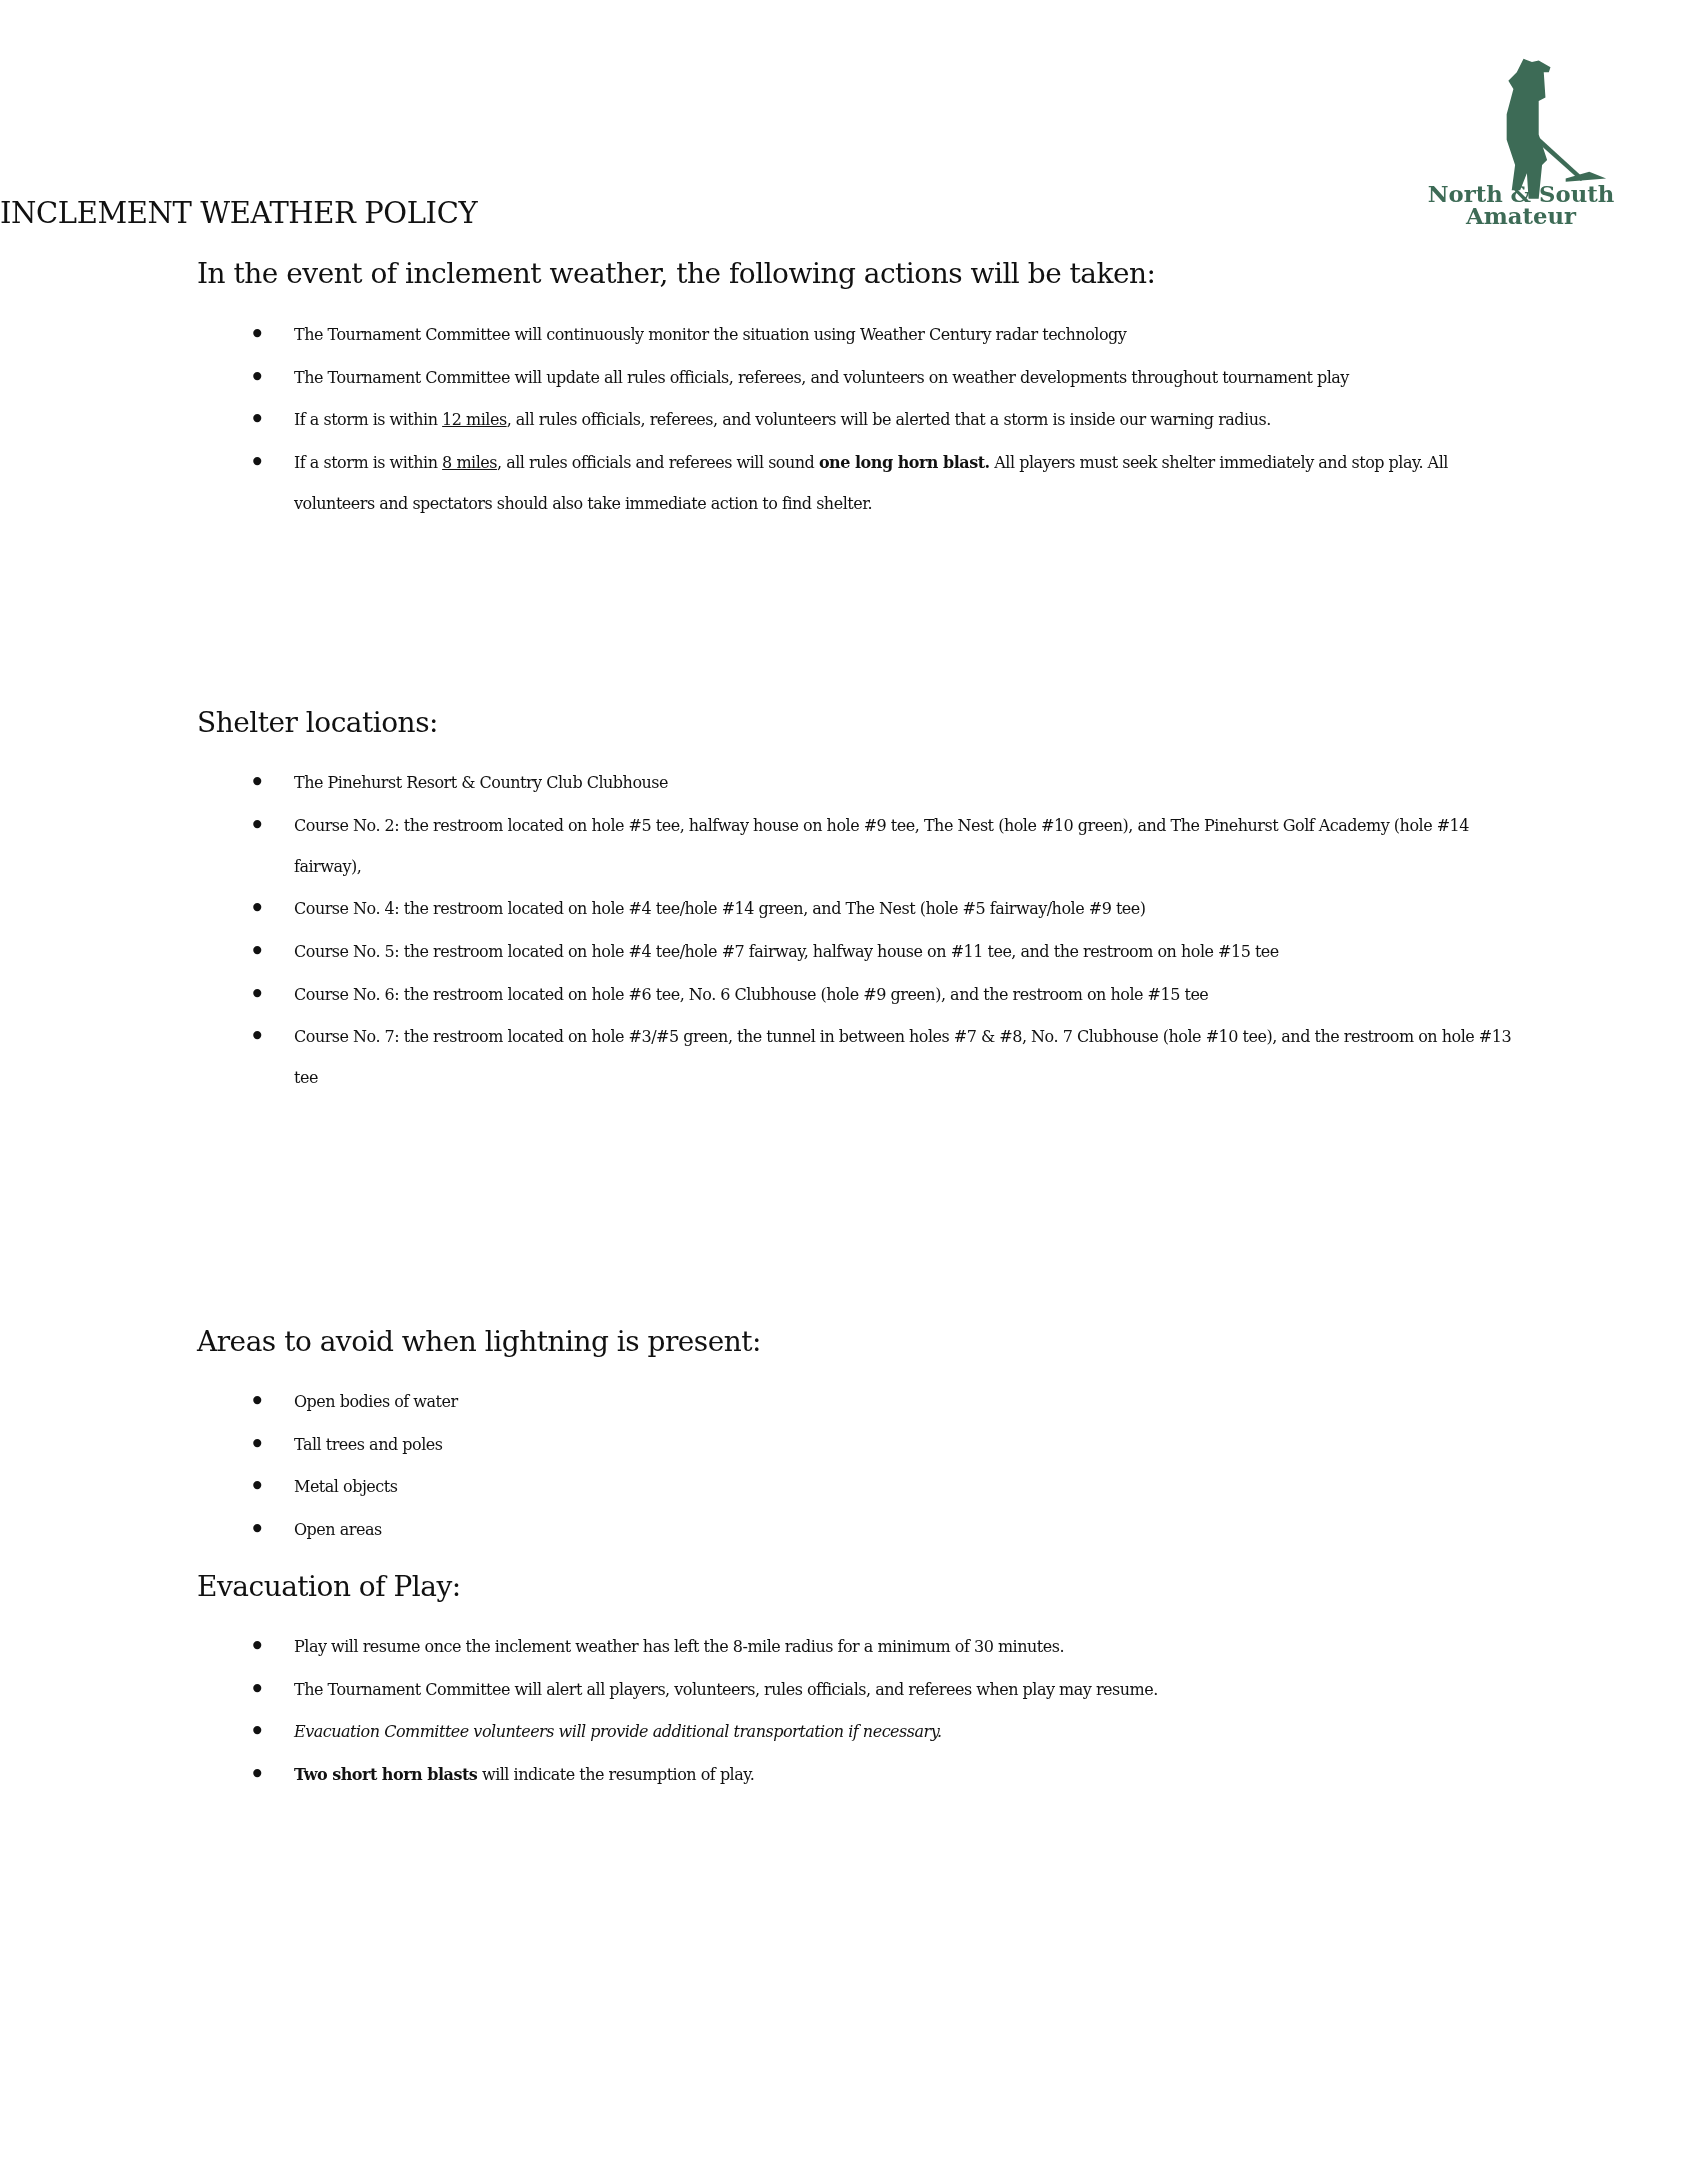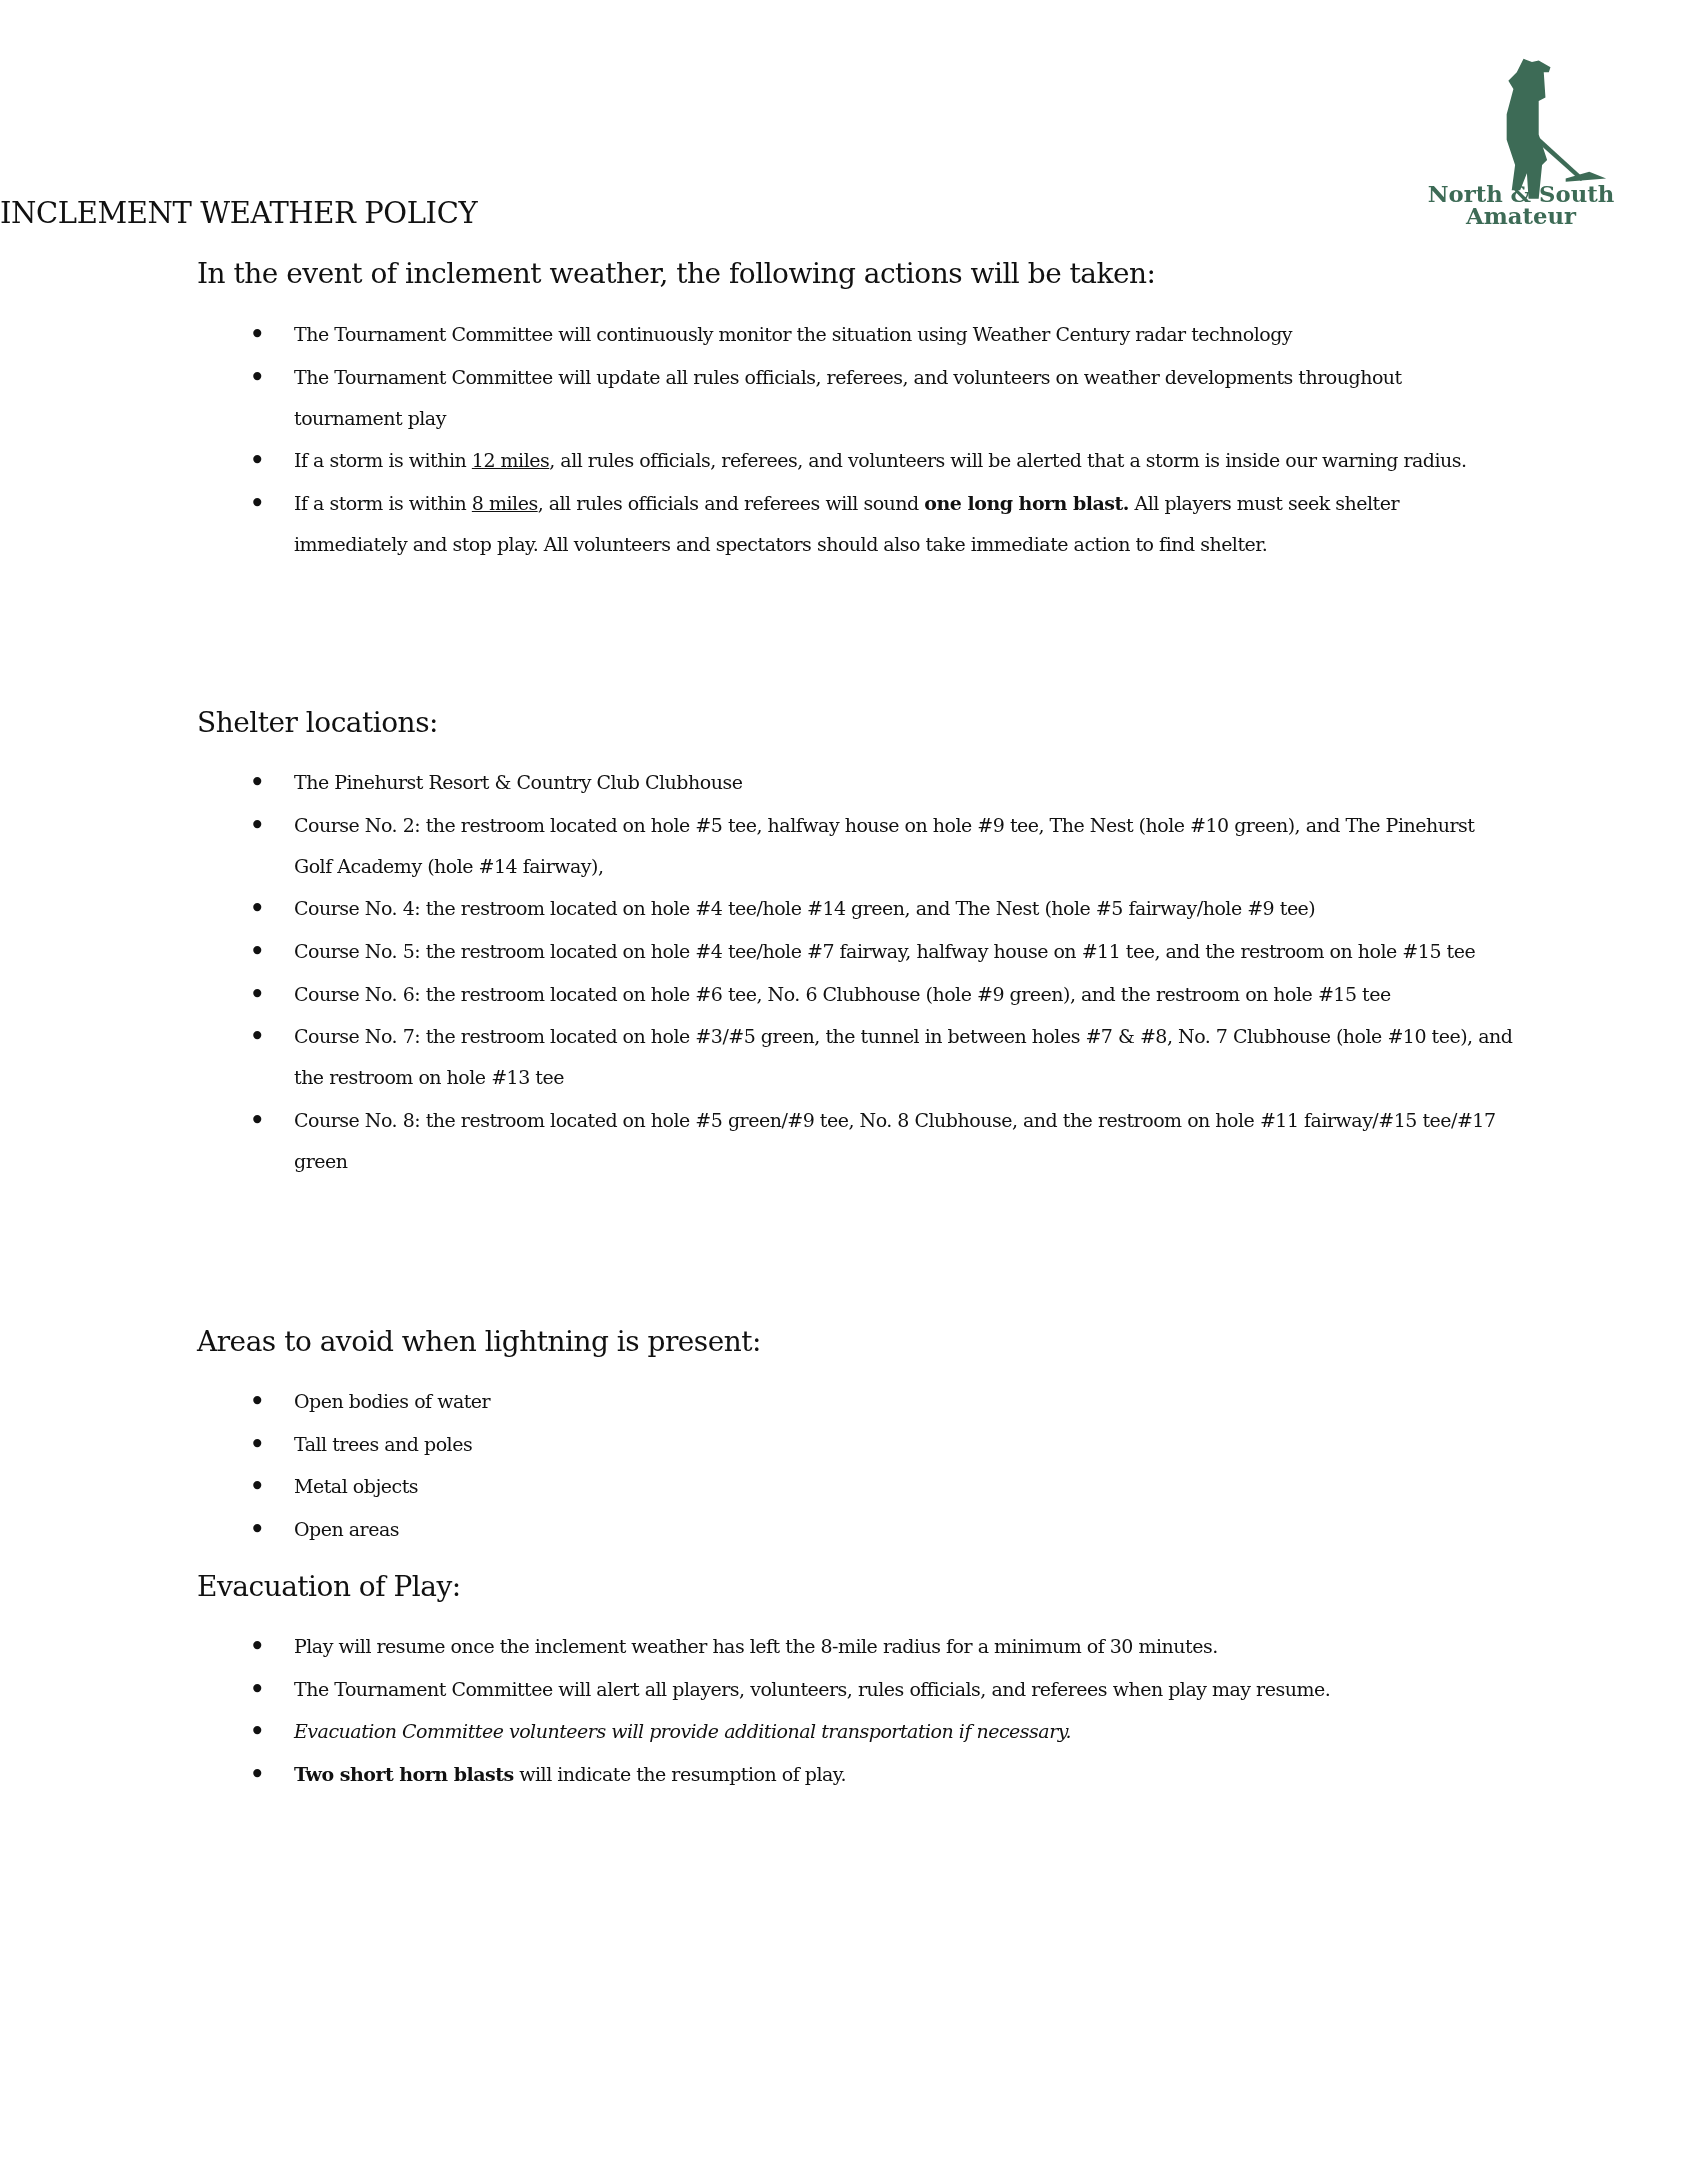--- a/index.html
+++ b/index.html
@@ -4,21 +4,21 @@
 <style>
   html, body { margin: 0; padding: 0; background: #ffffff; }
   body { width: 1687px; height: 2183px; position: relative; overflow: hidden;
          font-family: "DejaVu Serif", "Liberation Serif", serif; color: #111; }
   .page { position: absolute; left: 0; top: 0; width: 1687px; height: 1653px; }
   .logo { position: absolute; left: 1424px; top: 52px; width: 194px; height: 177px; }
   .title { position: absolute; left: 0; width: 1670px; top: 196px; text-align: left;
            font-size: 29px; font-weight: normal; letter-spacing: -0.4px; }
   .para { position: absolute; left: 197px; font-size: 28px; line-height: 41px; white-space: nowrap; letter-spacing: -0.5px; }
   ul.list { position: absolute; left: 197px; margin: 0; padding: 0; list-style: none; width: 1316px; }
-  ul.list li { position: relative; padding-left: 97px; font-size: 19px; line-height: 41px; margin-bottom: 1.7px; letter-spacing: -0.5px; }
+  ul.list li { position: relative; padding-left: 97px; font-size: 16px; line-height: 41px; margin-bottom: 1.7px; letter-spacing: -0.5px; }
   ul.list li::before { content: "\2022"; position: absolute; left: 52px; top: 0; font-size: 28px; }
   .u { text-decoration: underline; }
   .b { font-weight: bold; }
   .i { font-style: italic; }
 </style>
 </head>
 <body>
 
 <div class="page">
 
@@ -45,21 +45,20 @@
 
   <div class="para" style="top:702px">Shelter locations:</div>
 
   <ul class="list" style="top:762px">
     <li>The Pinehurst Resort &amp; Country Club Clubhouse</li>
     <li>Course No. 2: the restroom located on hole #5 tee, halfway house on hole #9 tee, The Nest (hole #10 green), and The Pinehurst Golf Academy (hole #14 fairway),</li>
     <li>Course No. 4: the restroom located on hole #4 tee/hole #14 green, and The Nest (hole #5 fairway/hole #9 tee)</li>
     <li>Course No. 5: the restroom located on hole #4 tee/hole #7 fairway, halfway house on #11 tee, and the restroom on hole #15 tee</li>
     <li>Course No. 6: the restroom located on hole #6 tee, No. 6 Clubhouse (hole #9 green), and the restroom on hole #15 tee</li>
     <li>Course No. 7: the restroom located on hole #3/#5 green, the tunnel in between holes #7 &amp; #8, No. 7 Clubhouse (hole #10 tee), and the restroom on hole #13 tee</li>
-    <li>Course No. 8: the restroom located on hole #5 green/#9 tee, No. 8 Clubhouse, and the restroom on hole #11 fairway/#15 tee/#17 green</li>
   </ul>
 
   <div class="para" style="top:1321px">Areas to avoid when lightning is present:</div>
 
   <ul class="list" style="top:1381px">
     <li>Open bodies of water</li>
     <li>Tall trees and poles</li>
     <li>Metal objects</li>
     <li>Open areas</li>
   </ul>

